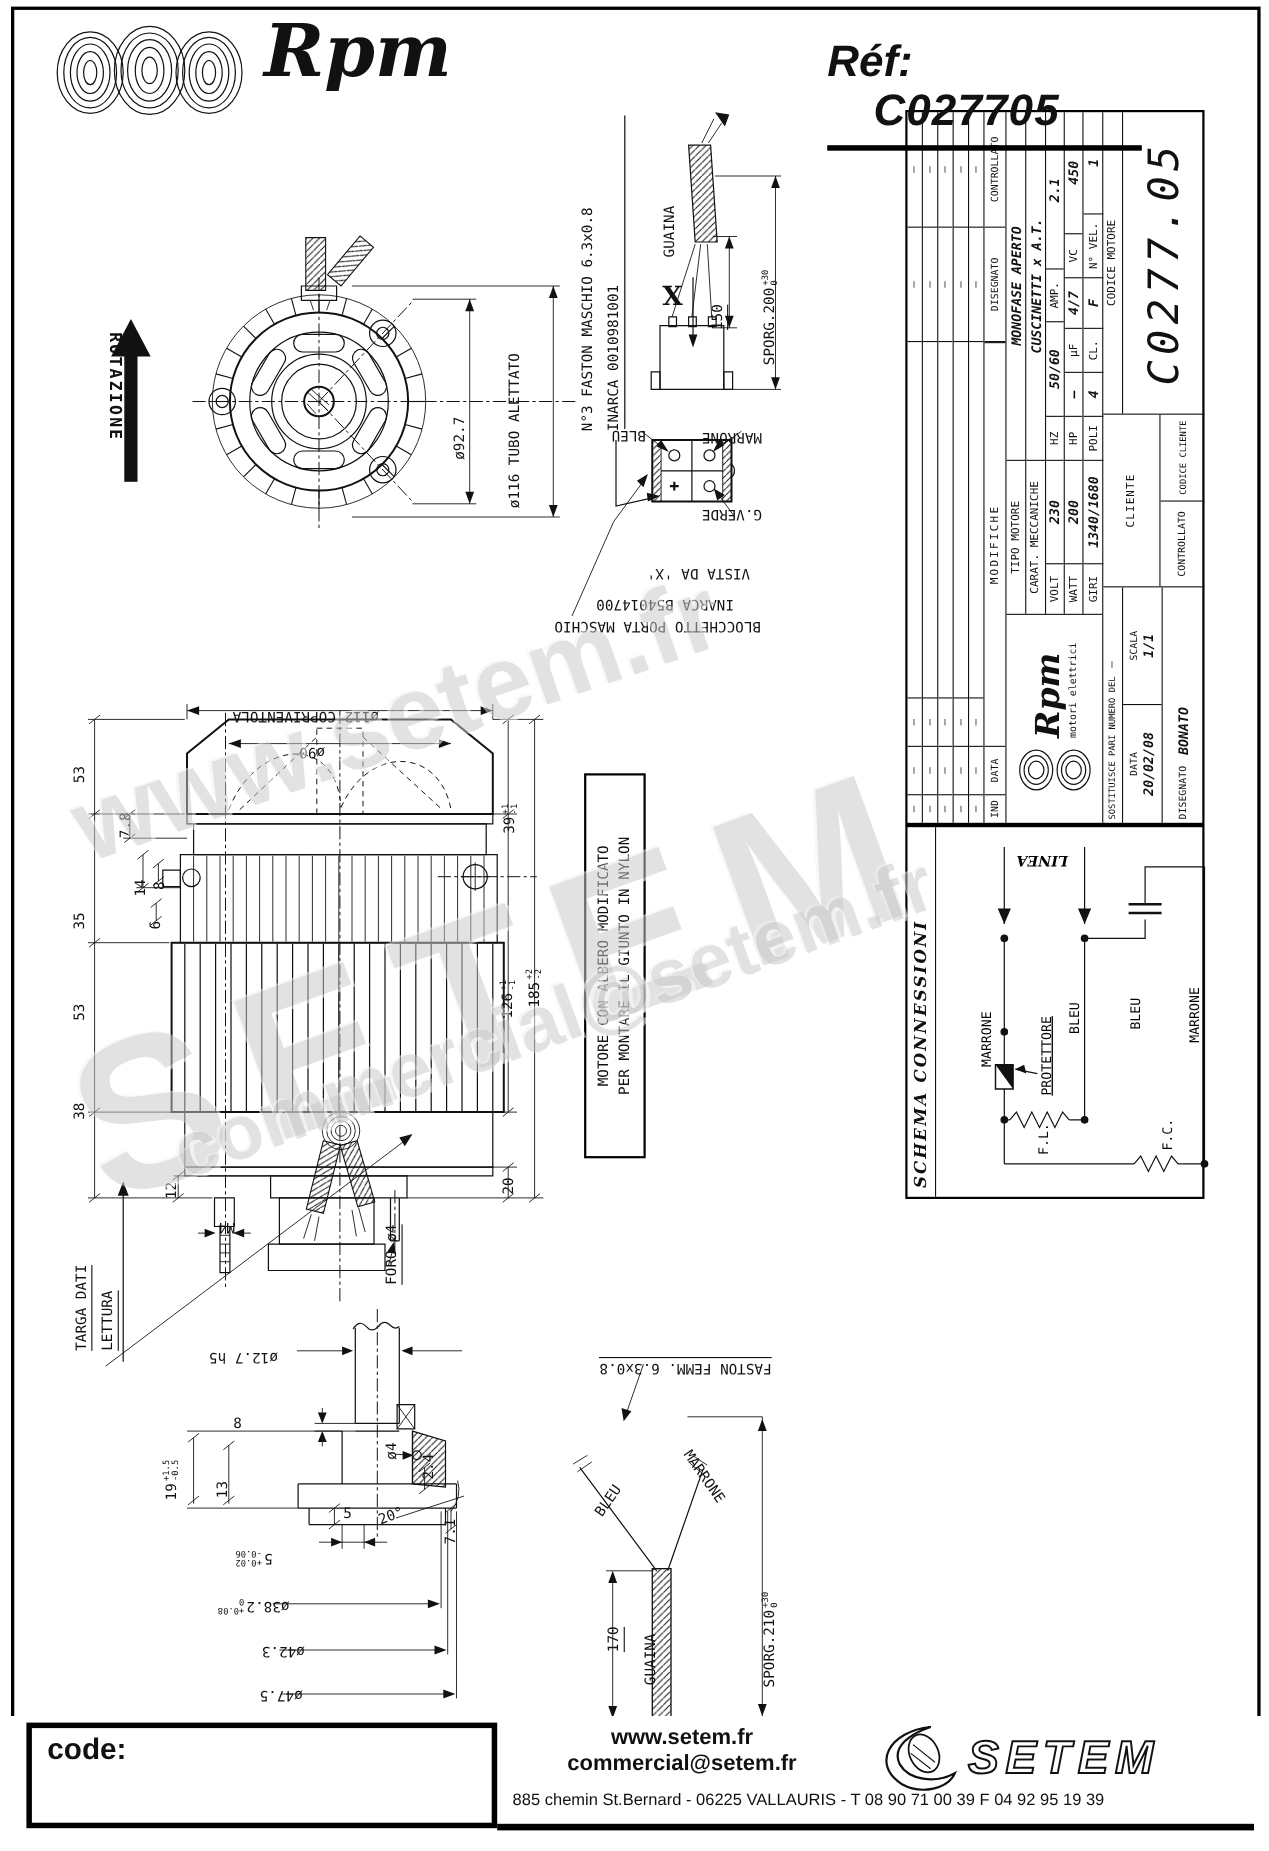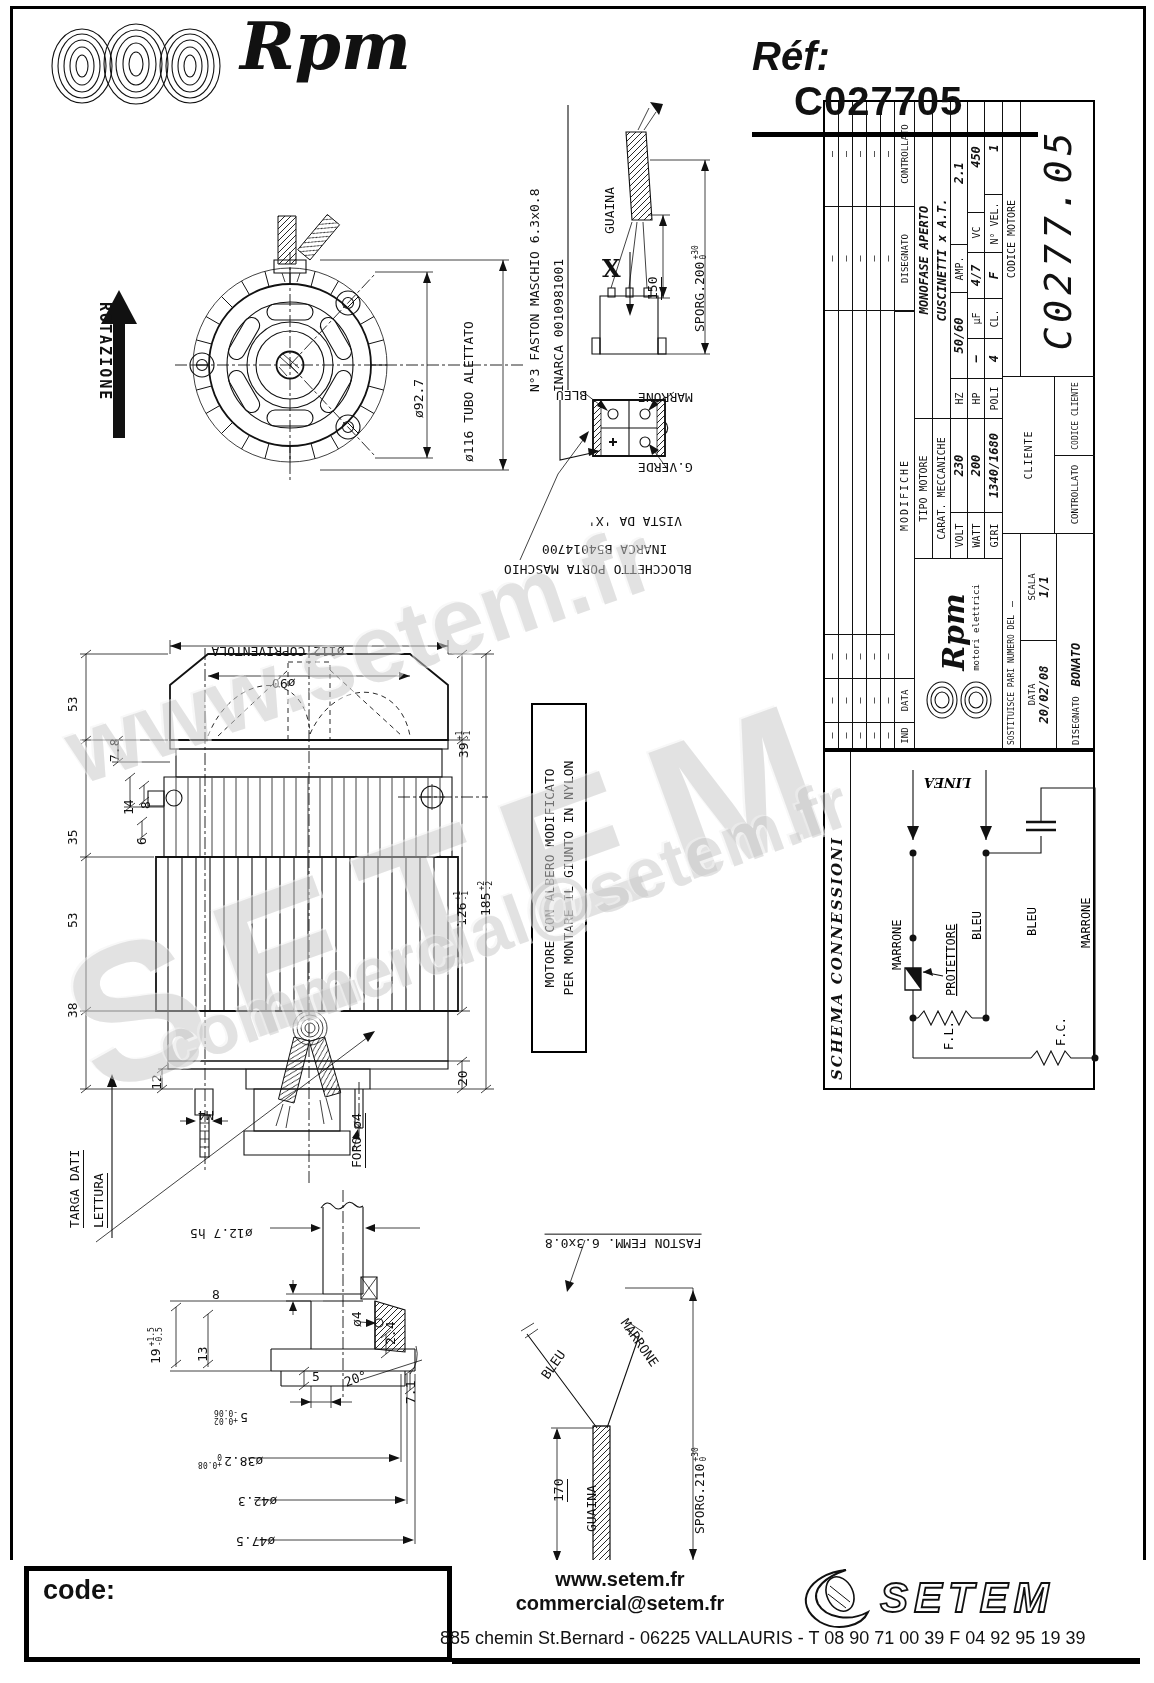--- a/index.html
+++ b/index.html
@@ -71,21 +71,21 @@
         <ellipse cx="160" cy="50" rx="24" ry="32"></ellipse>
       <ellipse cx="160" cy="50" rx="18" ry="26"></ellipse>
         <ellipse cx="160" cy="50" rx="12" ry="19"></ellipse>
       <ellipse cx="160" cy="50" rx="6" ry="11"></ellipse>
     </g>
   </svg>
   <div class="lbl" style="left:240px;top:12px;font-family:'DejaVu Serif',serif;font-size:66px;font-style:italic;font-weight:bold;">Rpm</div>
 
   <div class="abs" style="left:752px;top:34px;width:286px;border-bottom:5px solid #000;padding-bottom:8px;z-index:12;">
     <span class="ftr-txt" style="position:static;font-size:40px;font-weight:bold;font-style:italic;">Réf:</span>
-    <span class="ftr-txt" style="position:static;font-size:40px;font-weight:bold;margin-left:42px;letter-spacing:1px;">C027705</span>
+    <span class="ftr-txt" style="position:static;font-size:40px;font-weight:bold;font-style:italic;margin-left:42px;letter-spacing:1px;">C027705</span>
   </div>
 
   <div class="abs" style="left:823px;top:100px;width:272px;height:650px;z-index:10;">
     <div class="rot-inner" style="width:650px;height:272px;transform:rotate(-90deg) translateX(-650px);">
       <div class="tb">
 
         <div class="row bb" style="height:14px;">
           <div class="c" style="width:26px;">–</div>
           <div class="c" style="width:44px;">–</div>
           <div class="c" style="width:44px;">–</div>
@@ -650,21 +650,21 @@
   <div class="wm" style="left:75px;top:920px;font-size:195px;letter-spacing:28px;transform:rotate(-20deg);">SETEM</div>
   <div class="wm" style="left:160px;top:1010px;font-size:70px;transform:rotate(-20deg);">commercial@setem.fr</div>
 
   <div class="abs" style="left:0;top:1560px;width:1154px;height:123px;background:#fff;z-index:38;"></div>
   <div class="abs" style="left:24px;top:1566px;width:428px;height:96px;border:5px solid #000;box-sizing:border-box;z-index:40;">
     <span class="ftr-txt b" style="left:14px;top:4px;font-size:27px;">code:</span>
   </div>
   <div class="abs" style="left:452px;top:1658px;width:688px;height:6px;background:#000;z-index:40;"></div>
   <span class="ftr-txt b" style="left:460px;top:1568px;width:320px;text-align:center;font-size:20px;">www.setem.fr</span>
   <span class="ftr-txt b" style="left:460px;top:1592px;width:320px;text-align:center;font-size:20px;">commercial@setem.fr</span>
-  <span class="ftr-txt" style="left:440px;top:1628px;width:680px;font-size:18px;">885 chemin St.Bernard  -  06225 VALLAURIS  -  T 08 90 71 00 39   F 04 92 95 19 39</span>
+  <span class="ftr-txt" style="left:466px;top:1628px;width:680px;font-size:15px;">885 chemin St.Bernard  -  06225 VALLAURIS  -  T 08 90 71 00 39   F 04 92 95 19 39</span>
   <svg style="left:788px;top:1564px;z-index:40;" width="260" height="66" viewBox="0 0 260 66">
     <path d="M58,6 C20,10 4,40 32,58 C50,68 74,62 80,48 C62,58 38,54 30,40 C22,24 40,12 58,6 Z" fill="none" stroke="#111" stroke-width="2"></path>
     <ellipse cx="52" cy="30" rx="13" ry="18" transform="rotate(-25 52 30)" fill="#fff" stroke="#111" stroke-width="1.6"></ellipse>
     <path d="M42,22 L62,38 M40,30 L58,44" stroke="#111" stroke-width="1"></path>
     <text x="92" y="48" font-size="42" font-weight="bold" font-style="italic" font-family="Liberation Sans, sans-serif" fill="#fff" stroke="#111" stroke-width="1.8" letter-spacing="6">SETEM</text>
   </svg>
 
 </div>
 
 </body></html>

